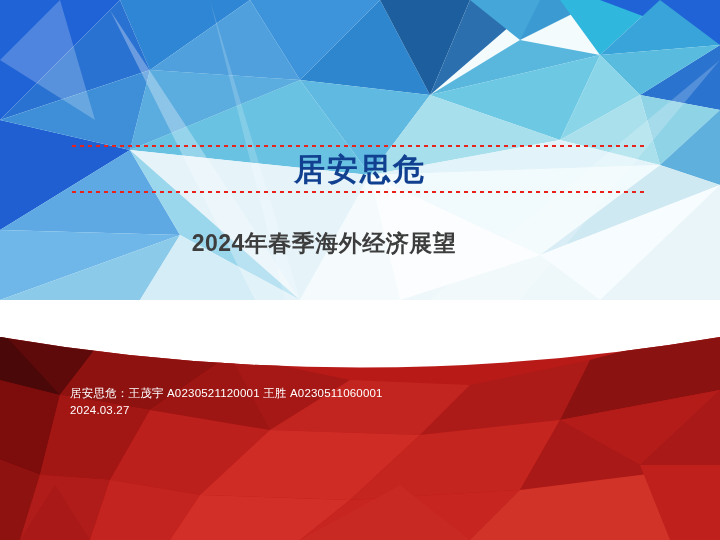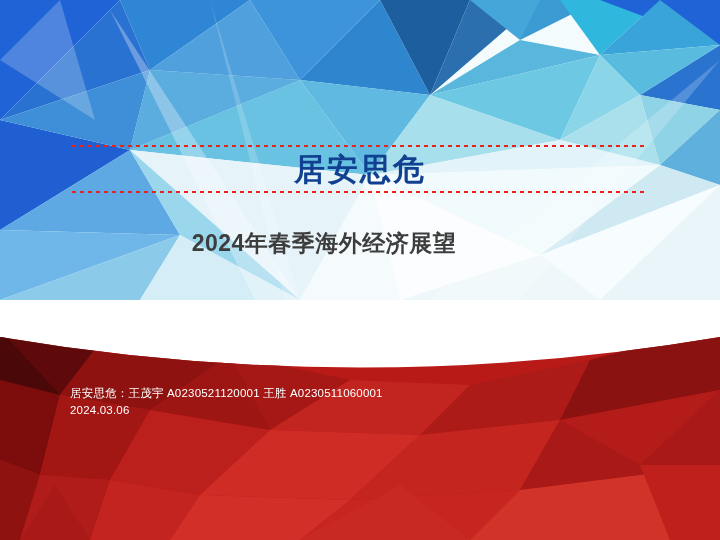--- a/index.html
+++ b/index.html
@@ -171,16 +171,16 @@
   </svg>
 
   <div class="rule" id="rule-top"></div>
   <div class="rule" id="rule-bottom"></div>
 
   <div id="title">居安思危</div>
   <div id="subtitle">2024年春季海外经济展望</div>
 
   <div id="credits">
     <div>居安思危：王茂宇 A0230521120001 王胜 A0230511060001</div>
-    <div>2024.03.06</div>
+    <div>2024.03.27</div>
   </div>
 
 </div>
 
 </body></html>

